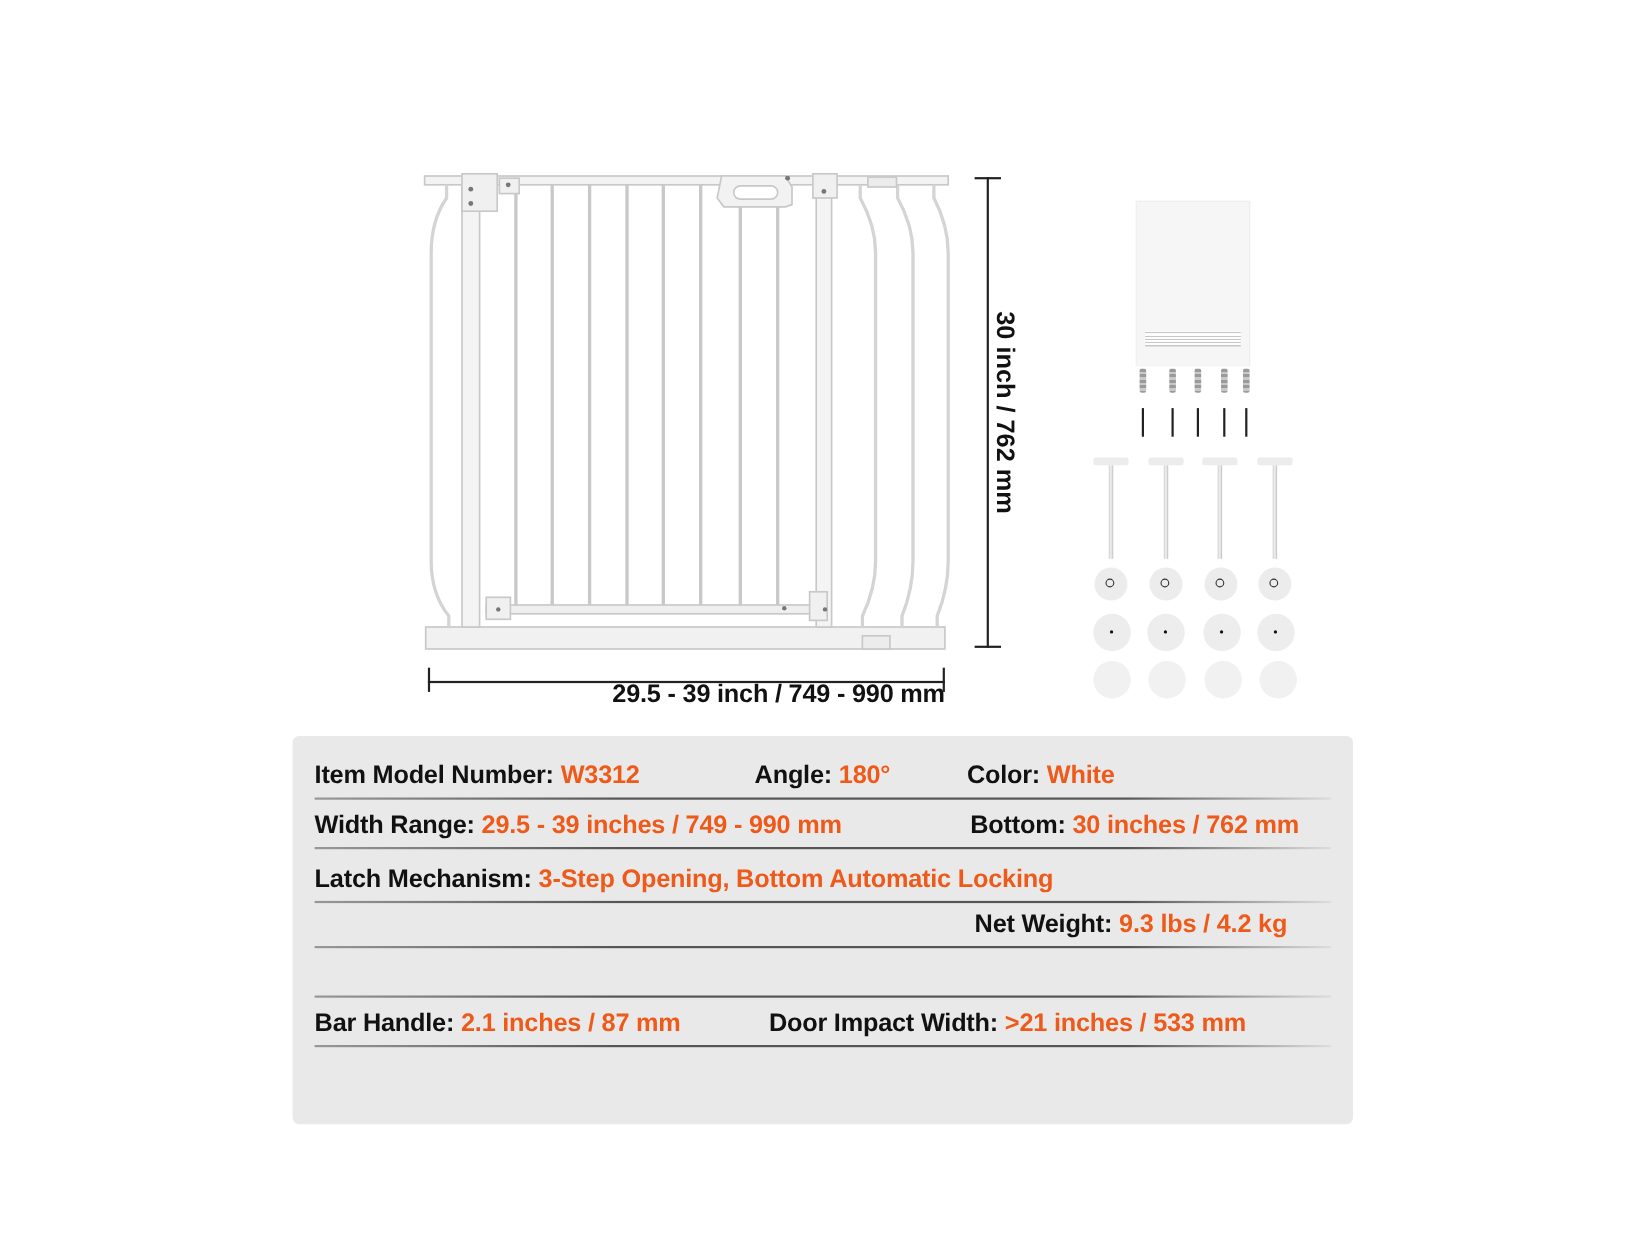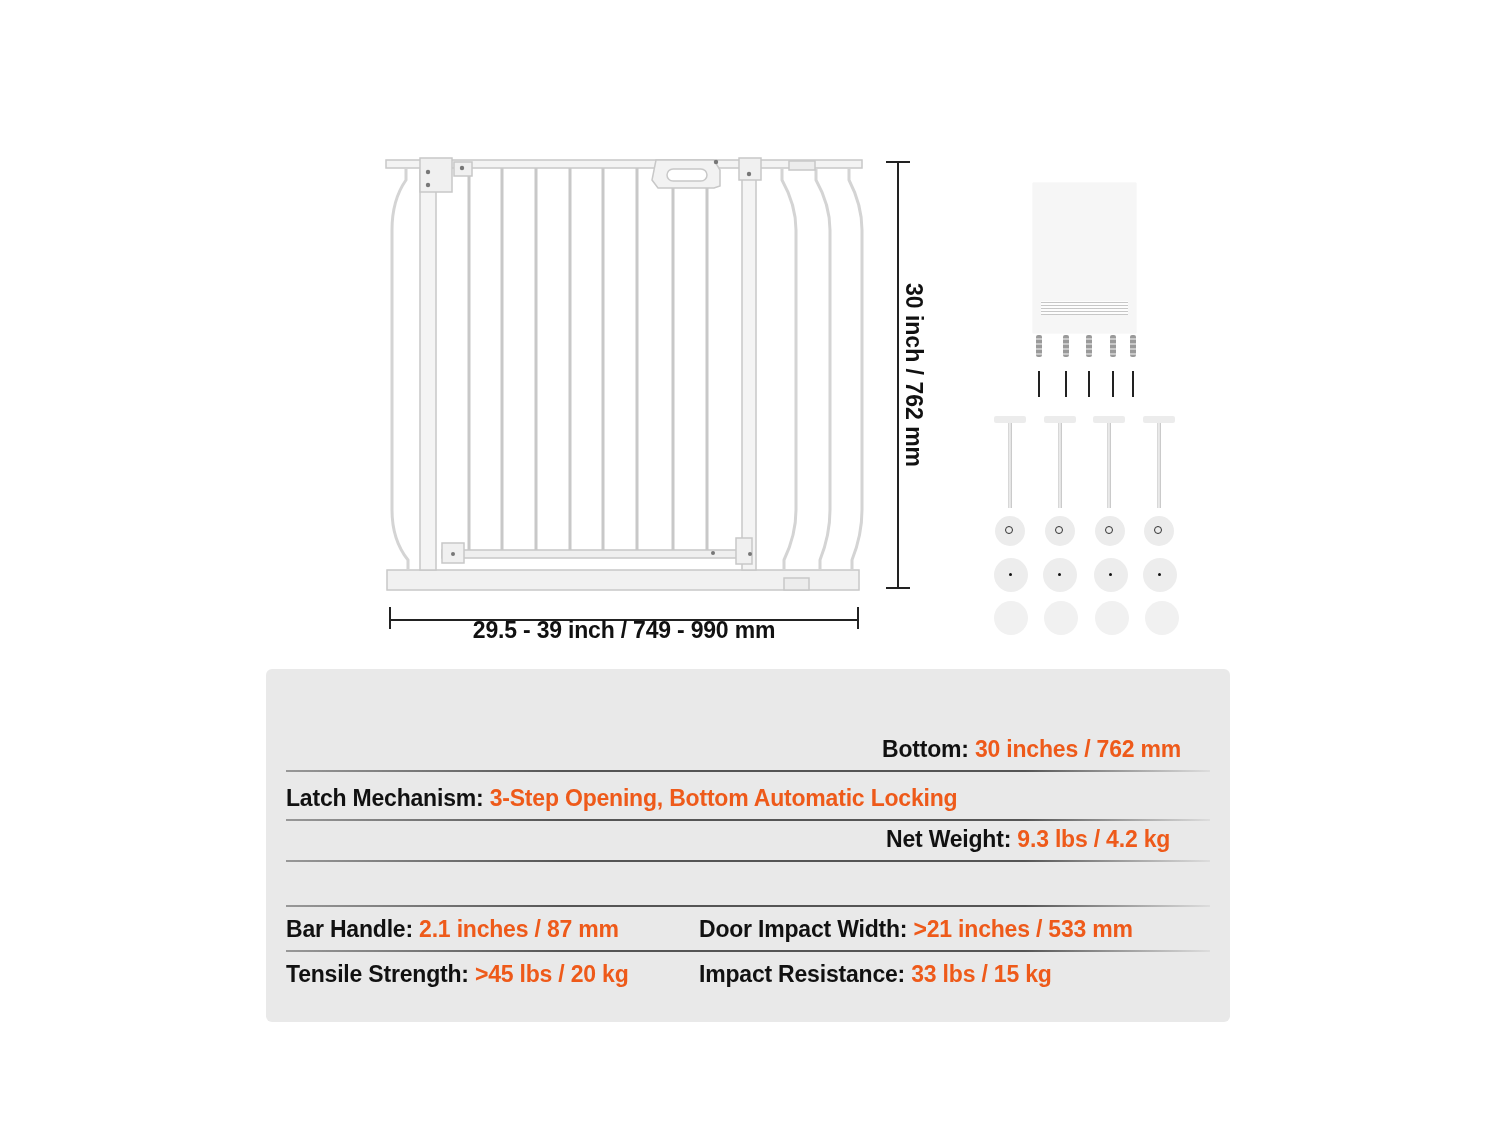--- a/index.html
+++ b/index.html
@@ -5,21 +5,21 @@
   html,body{margin:0;padding:0;background:#ffffff;}
   body{width:1500px;height:1125px;position:relative;overflow:hidden;font-family:"Liberation Sans",sans-serif;}
   .abs{position:absolute;}
   
   .gate{left:384px;top:150px;width:482px;height:445px;}
   
   .dim-h{left:389px;top:602px;width:470px;height:26px;}
   .dim-h .line{position:absolute;left:0;right:0;top:17px;height:2px;background:#222;}
   .dim-h .tick-l,.dim-h .tick-r{position:absolute;top:5px;width:2px;height:22px;background:#222;}
   .dim-h .tick-l{left:0;} .dim-h .tick-r{right:0;}
-  .dim-h-label{left:389px;top:617px;width:470px;text-align:center;font-weight:bold;font-size:23px;color:#111;letter-spacing:-0.2px;}
+  .dim-h-label{left:389px;top:617px;width:470px;text-align:right;font-weight:bold;font-size:23px;color:#111;letter-spacing:-0.2px;}
   .dim-v{left:885px;top:161px;width:26px;height:428px;}
   .dim-v .line{position:absolute;top:0;bottom:0;left:12px;width:2px;background:#222;}
   .dim-v .tick-t,.dim-v .tick-b{position:absolute;left:1px;width:24px;height:2px;background:#222;}
   .dim-v .tick-t{top:0;} .dim-v .tick-b{bottom:0;}
   .dim-v-label{left:915px;top:375px;transform-origin:0 0;transform:translate(0,0) rotate(90deg);white-space:nowrap;font-weight:bold;font-size:23px;color:#111;width:0;}
   .dim-v-label span{position:absolute;left:-100px;top:-12px;width:200px;text-align:center;display:block;}
   
   .manual{left:1033px;top:183px;width:103px;height:150px;background:#f6f6f6;box-shadow:0 0 1px #ddd;}
   .manual .txt{position:absolute;left:8px;right:8px;top:118px;height:14px;background:repeating-linear-gradient(#ffffff 0 1px,#bbb 1px 2px,#ffffff 2px 3px);opacity:.8;}
   .anchors{left:1030px;top:335px;width:120px;height:70px;}
@@ -174,22 +174,29 @@
   <div class="disc pad" style="left:104px;top:46px"></div>
   <div class="disc pad" style="left:153px;top:46px"></div>
   <div class="disc plain" style="left:4px;top:89px"></div>
   <div class="disc plain" style="left:54px;top:89px"></div>
   <div class="disc plain" style="left:105px;top:89px"></div>
   <div class="disc plain" style="left:155px;top:89px"></div>
 </div>
 
 <div class="abs spec-panel">
 
+  <div class="spec-row" style="top:14px">
+    <div class="spec-item" style="left:0"><span class="k">Item Model Number: </span><span class="v">W3312</span></div>
+    <div class="spec-item" style="left:400px"><span class="k">Angle: </span><span class="v">180°</span></div>
+    <div class="spec-item" style="left:593px"><span class="k">Color: </span><span class="v">White</span></div>
+    <div class="divider"></div>
+  </div>
 
   <div class="spec-row" style="top:59px">
+    <div class="spec-item" style="left:0"><span class="k">Width Range: </span><span class="v">29.5 - 39 inches / 749 - 990 mm</span></div>
     <div class="spec-item" style="left:596px"><span class="k">Bottom: </span><span class="v">30 inches / 762 mm</span></div>
     <div class="divider"></div>
   </div>
 
   <div class="spec-row" style="top:108px">
     <div class="spec-item" style="left:0"><span class="k">Latch Mechanism: </span><span class="v">3-Step Opening, Bottom Automatic Locking</span></div>
     <div class="divider"></div>
   </div>
 
   <div class="spec-row" style="top:149px">
@@ -200,18 +207,14 @@
   <div class="spec-row" style="top:194px">
     <div class="divider"></div>
   </div>
 
   <div class="spec-row" style="top:239px">
     <div class="spec-item" style="left:0"><span class="k">Bar Handle: </span><span class="v">2.1 inches / 87 mm</span></div>
     <div class="spec-item" style="left:413px"><span class="k">Door Impact Width: </span><span class="v">&gt;21 inches / 533 mm</span></div>
     <div class="divider"></div>
   </div>
 
-  <div class="spec-row" style="top:284px">
-    <div class="spec-item" style="left:0"><span class="k">Tensile Strength: </span><span class="v">&gt;45 lbs / 20 kg</span></div>
-    <div class="spec-item" style="left:413px"><span class="k">Impact Resistance: </span><span class="v">33 lbs / 15 kg</span></div>
-  </div>
 
 </div>
 
 </body></html>

